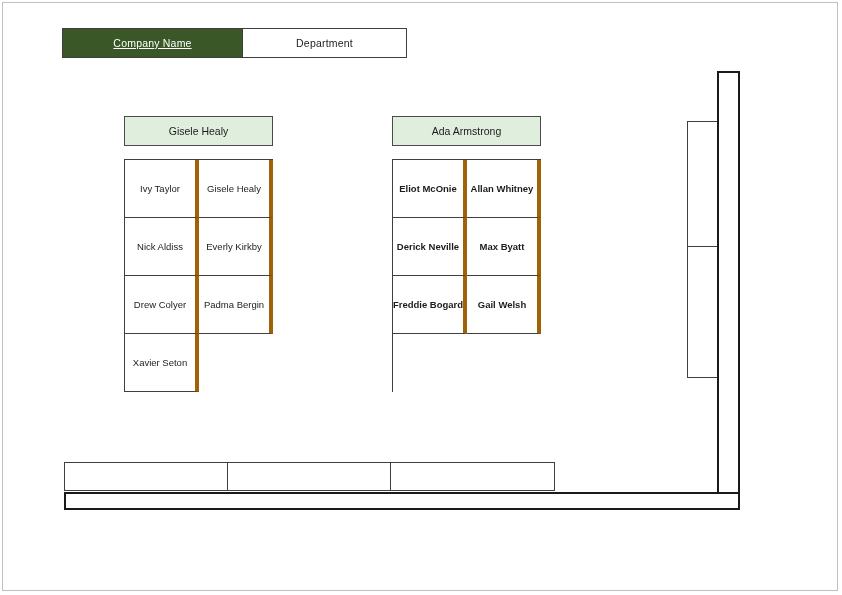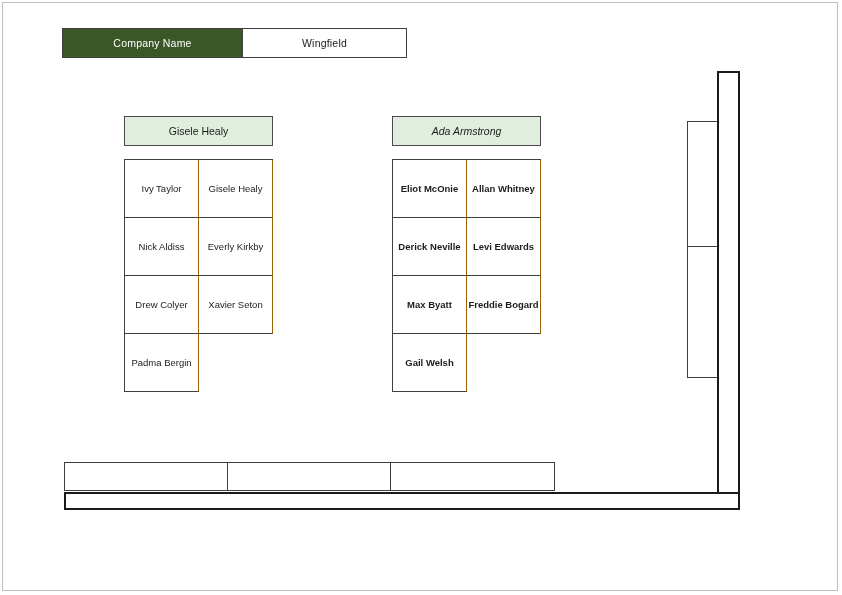--- a/index.html
+++ b/index.html
@@ -43,53 +43,54 @@
     justify-content: center;
     font-size: 10.5px;
     letter-spacing: .2px;
     box-sizing: border-box;
   }
   .tab.active {
     width: 180px;
     background: #3a5727;
     color: #ffffff;
     border-right: 1px solid #3f3f3f;
+    text-decoration: underline;
   }
   .tab.inactive {
     width: 163px;
     background: #ffffff;
     color: #1c1c1c;
   }
 
   
   .mgr-box {
     height: 30px;
     border: 1px solid #4a4a4a;
     background: #dfeedd;
     display: flex;
     align-items: center;
     justify-content: center;
     font-size: 10.5px;
     color: #1c1c1c;
   }
   #mgr-box-1 { left: 121px; top: 113px; width: 149px; }
-  #mgr-box-2 { left: 389px; top: 113px; width: 149px; font-style: italic; }
+  #mgr-box-2 { left: 389px; top: 113px; width: 149px; }
 
   
   .grid {
     display: grid;
     grid-template-columns: 1fr 1fr;
     grid-template-rows: repeat(4, 58px);
     border-top: 1px solid #3f3f3f;
     border-left: 1px solid #3f3f3f;
   }
   #grid-1 { left: 121px; top: 156px; width: 149px; }
   #grid-2 { left: 389px; top: 156px; width: 149px; font-weight: bold; }
   .cell {
-    border-right: 1px solid #a16207;
+    border-right: 4px solid #a16207;
     border-bottom: 1px solid #3f3f3f;
     display: flex;
     align-items: center;
     justify-content: center;
     font-size: 9.5px;
     color: #1c1c1c;
     text-align: right;
     padding: 0 2px;
     box-sizing: border-box;
     overflow: hidden;
@@ -151,42 +152,41 @@
     background: #ffffff;
   }
 </style>
 </head>
 <body>
 
 <div id="page" class="abs">
 
   <div id="tabstrip" class="abs">
     <div class="tab active">Company Name</div>
-    <div class="tab inactive">Wingfield</div>
+    <div class="tab inactive">Department</div>
   </div>
 
   <div id="mgr-box-1" class="abs mgr-box">Gisele Healy</div>
 
   <div id="grid-1" class="abs grid">
     <div class="cell">Ivy Taylor</div>
     <div class="cell">Gisele Healy</div>
     <div class="cell">Nick Aldiss</div>
     <div class="cell">Everly Kirkby</div>
     <div class="cell">Drew Colyer</div>
+    <div class="cell">Padma Bergin</div>
     <div class="cell">Xavier Seton</div>
-    <div class="cell">Padma Bergin</div>
   </div>
 
   <div id="mgr-box-2" class="abs mgr-box">Ada Armstrong</div>
 
   <div id="grid-2" class="abs grid">
     <div class="cell">Eliot McOnie</div>
     <div class="cell">Allan Whitney</div>
     <div class="cell">Derick Neville</div>
-    <div class="cell">Levi Edwards</div>
     <div class="cell">Max Byatt</div>
     <div class="cell">Freddie Bogard</div>
     <div class="cell">Gail Welsh</div>
   </div>
 
   <div id="vcol" class="abs"></div>
   <div id="vcol-divider" class="abs"></div>
   <div id="vbar" class="abs"></div>
 
   <div id="bottom-row" class="abs">

